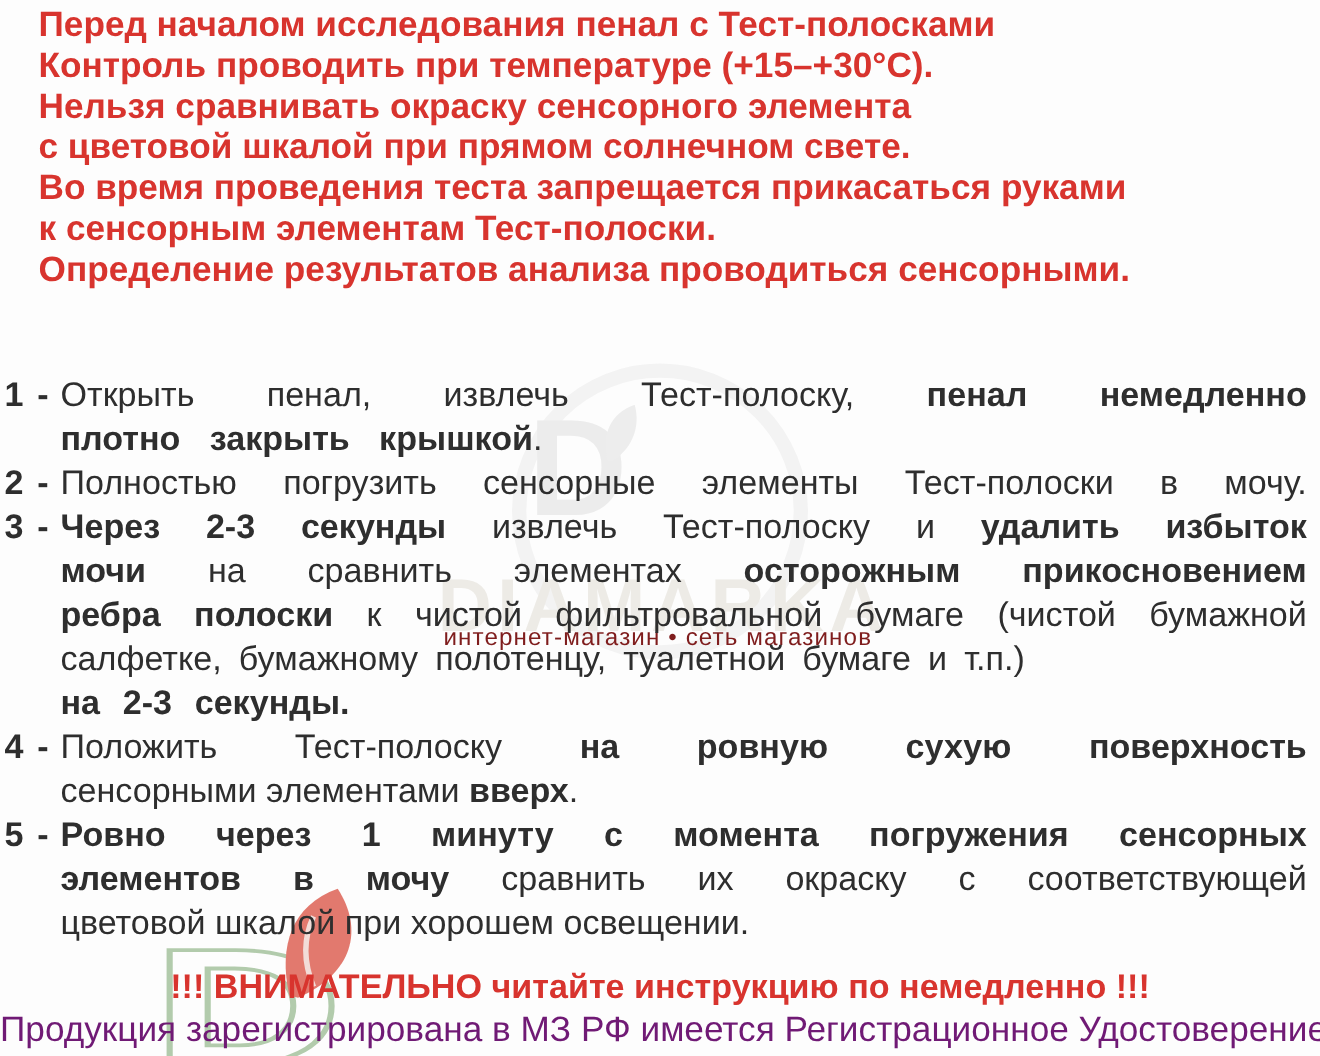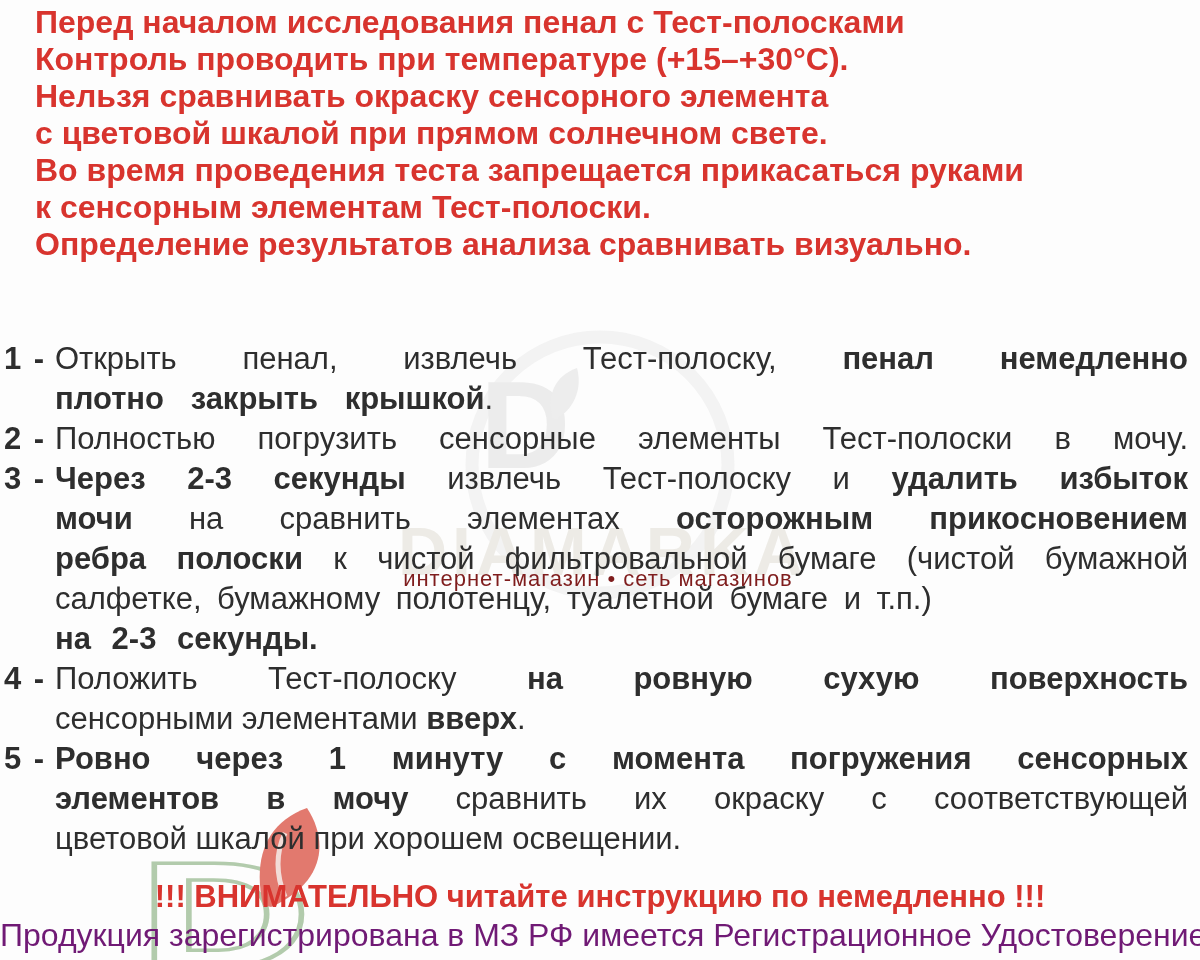--- a/index.html
+++ b/index.html
@@ -83,21 +83,21 @@
 </div>
 
 <div class="layer" id="content">
   <div id="red-header">
       <div class="hline">Перед началом исследования пенал с Тест-полосками</div>
       <div class="hline">Контроль проводить при температуре (+15–+30°С).</div>
       <div class="hline">Нельзя сравнивать окраску сенсорного элемента</div>
       <div class="hline">с цветовой шкалой при прямом солнечном свете.</div>
       <div class="hline">Во время проведения теста запрещается прикасаться руками</div>
       <div class="hline">к сенсорным элементам Тест-полоски.</div>
-      <div class="hline">Определение результатов анализа сравнивать визуально.</div>
+      <div class="hline">Определение результатов анализа проводиться сенсорными.</div>
     </div>
   <div id="list">
       <div class="item">
         <span class="marker">1 -</span>
         <div class="line just"><span class="">Открыть пенал, извлечь Тест-полоску, </span><span class="b">пенал немедленно</span></div>
         <div class="line" style="word-spacing: 18px;"><span class="b">плотно закрыть крышкой</span><span class="">.</span></div>
       </div>
       <div class="item">
         <span class="marker">2 -</span>
         <div class="line just"><span class="">Полностью погрузить сенсорные элементы Тест-полоски в мочу.</span></div>

